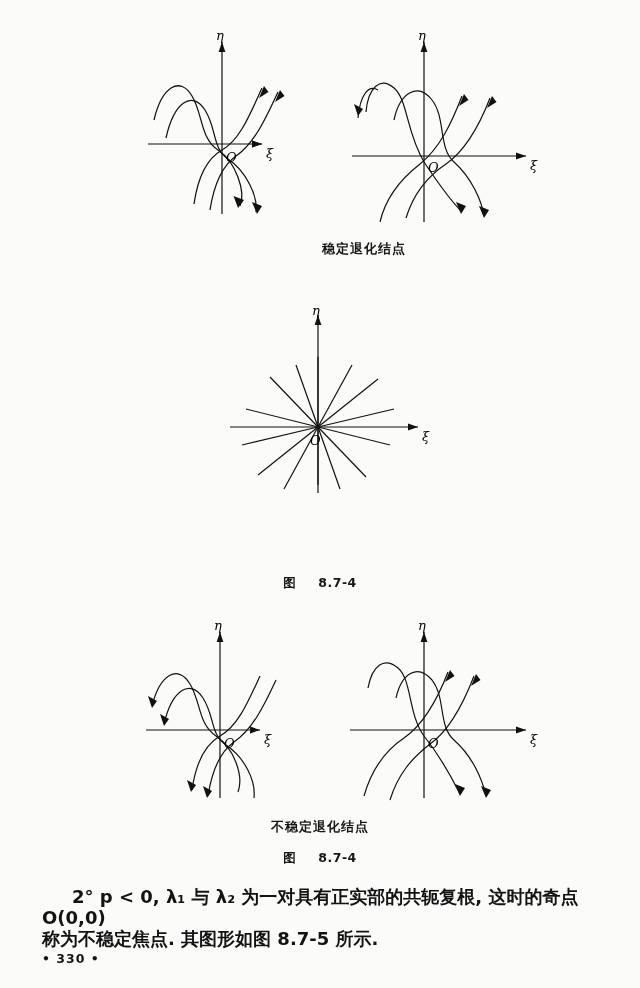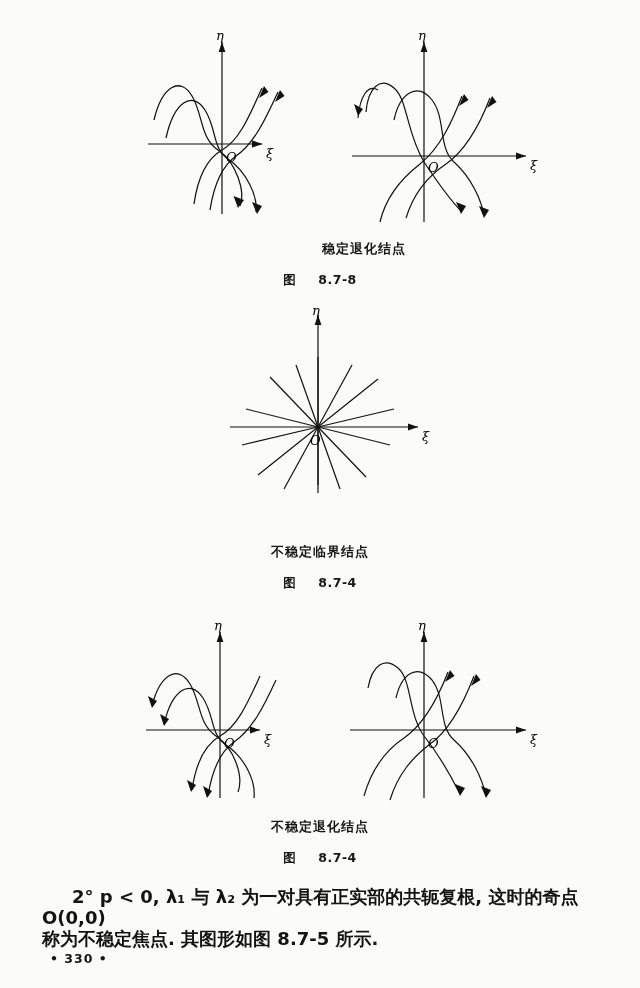--- a/index.html
+++ b/index.html
@@ -65,21 +65,21 @@
     font-family: "DejaVu Sans", sans-serif;
     font-size: 18px;
     font-weight: 700;
     line-height: 21px;
     color: #131313;
   }
   .para .ind { display: inline-block; width: 30px; }
 
   .folio {
     position: absolute;
-    left: 50px;
+    left: 42px;
     bottom: 22px;
     font-family: "DejaVu Sans", sans-serif;
     font-size: 12.5px;
     font-weight: 700;
     letter-spacing: 1px;
     color: #141414;
   }
 
   
   text { font-family: "DejaVu Serif", serif; }
@@ -145,23 +145,20 @@
           <polygon points="38,90 34,78 43,83"></polygon>
         </g>
         <text x="98" y="14" font-size="13" font-style="italic">η</text>
         <text x="210" y="144" font-size="13" font-style="italic">ξ</text>
         <text x="108" y="146" font-size="13" font-style="italic">O</text>
       </svg>
     </div>
   </div>
 
   <div class="caption" style="top:240px;padding-left:44px;">稳定退化结点</div>
-  <div class="fignum" style="top:272px;">
-    <span class="lbl">图</span><span>8.7-8</span>
-  </div>
 
   <div class="fig-row" style="top:305px;">
     <div class="fig-pane">
       <svg width="300" height="200" viewBox="0 0 300 200">
         <g stroke="#111" fill="none" stroke-width="1.2">
 
           <line x1="60" y1="122" x2="248" y2="122"></line>
           <polygon points="248,122 238,118.5 238,125.5" fill="#111" stroke="none"></polygon>
           <line x1="148" y1="188" x2="148" y2="10"></line>
           <polygon points="148,10 144.6,20 151.4,20" fill="#111" stroke="none"></polygon>
@@ -181,21 +178,20 @@
           <line x1="148" y1="122" x2="170" y2="184"></line>
           <line x1="148" y1="122" x2="126" y2="60"></line>
         </g>
         <text x="142" y="10" font-size="13" font-style="italic">η</text>
         <text x="252" y="136" font-size="13" font-style="italic">ξ</text>
         <text x="140" y="140" font-size="13" font-style="italic">O</text>
       </svg>
     </div>
   </div>
 
-  <div class="caption" style="top:543px;">不稳定临界结点</div>
   <div class="fignum" style="top:575px;">
     <span class="lbl">图</span><span>8.7-4</span>
   </div>
 
   <div class="fig-row" style="top:618px;">
 
     <div class="fig-pane">
       <svg width="250" height="195" viewBox="0 0 250 195">
         <g stroke="#111" fill="none" stroke-width="1.2">
           <line x1="76" y1="112" x2="190" y2="112"></line>

